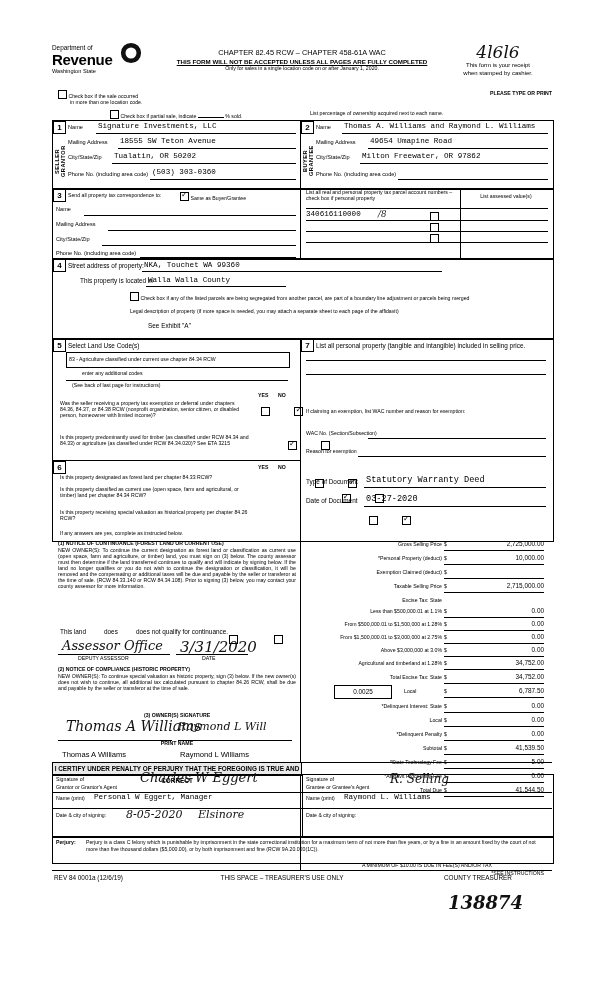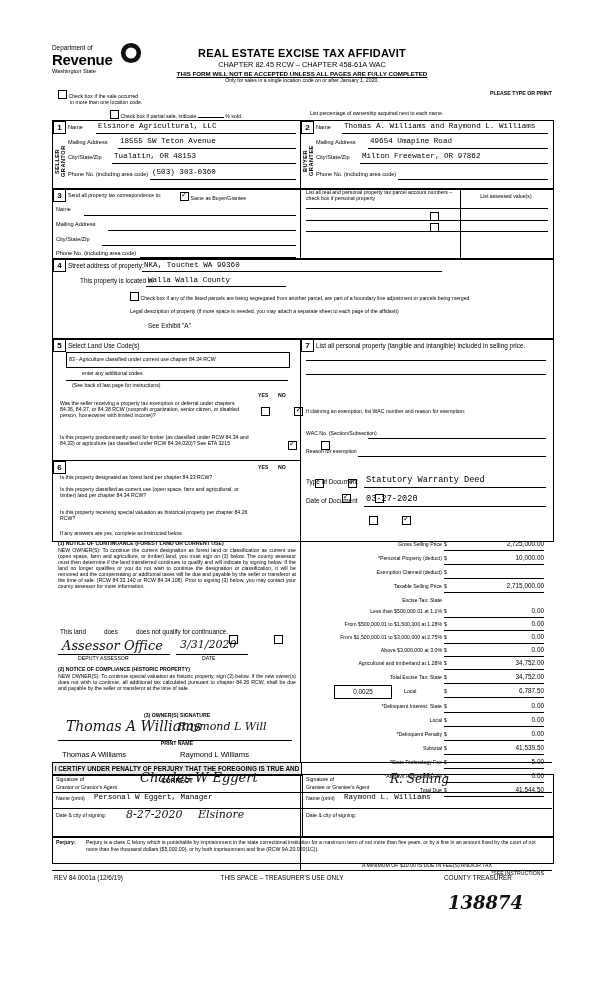--- a/index.html
+++ b/index.html
@@ -51,26 +51,30 @@
     <div class="logo-dept">Department of</div>
     <div class="logo-rev">Revenue</div>
     <div class="logo-ws">Washington State</div>
     <svg class="swirl" viewBox="0 0 24 24">
       <path d="M12 1 A11 11 0 1 0 23 12 L18 12 A6 6 0 1 1 12 6 Z" fill="#111"></path>
       <path d="M12 6 L12 1 A11 11 0 0 1 23 12 L18 12 A6 6 0 0 0 12 6 Z" fill="#111"></path>
     </svg>
   </div>
 
   <div class="abs ctr" style="left:110px;top:7px;width:280px;">
-    <div class="title">REAL ESTATE EXCISE TAX AFFIDAVIT</div>
     <div class="sub" style="margin-top:1px;">CHAPTER 82.45 RCW – CHAPTER 458-61A WAC</div>
     <div class="redline" style="margin-top:1px;">THIS FORM WILL NOT BE ACCEPTED UNLESS ALL PAGES ARE FULLY COMPLETED</div>
     <div class="t6">Only for sales in a single location code on or after January 1, 2020.</div>
   </div>
 
+  <div class="abs" style="left:392px;top:2px;width:108px;">
+    <div class="ctr hand rcptnum">4l6l6</div>
+    <div class="receipt">This form is your receipt</div>
+    <div class="receipt">when stamped by cashier.</div>
+  </div>
 
   <div class="abs t6" style="left:310px;top:50px;width:190px;text-align:right;font-weight:bold;">PLEASE TYPE OR PRINT</div>
 
   <div class="abs t6" style="left:6px;top:50px;width:230px;">
     <span class="chk"></span>
     <span>Check box if the sale occurred</span>
   </div>
   <div class="abs t6" style="left:18px;top:59px;">in more than one location code.</div>
 
   <div class="abs t6" style="left:58px;top:70px;">
@@ -86,29 +90,29 @@
   <div class="abs b" style="left:0;top:80px;width:500px;height:68px;"></div>
   <div class="abs" style="left:248px;top:80px;height:68px;border-left:1px solid #000;"></div>
   <div class="secnum" style="left:1px;top:81px;">1</div>
   <div class="secnum" style="left:249px;top:81px;">2</div>
 
   <div class="vlabel" style="left:2px;top:96px;height:50px;width:11px;">SELLER<br>GRANTOR</div>
   <div class="vlabel" style="left:250px;top:96px;height:50px;width:11px;">BUYER<br>GRANTEE</div>
 
   
   <div class="abs fieldlabel" style="left:16px;top:84px;">Name</div>
-  <div class="abs type t8" style="left:46px;top:82px;">Elsinore Agricultural, LLC</div>
+  <div class="abs type t8" style="left:46px;top:82px;">Signature Investments, LLC</div>
   <div class="line" style="left:44px;top:93px;width:200px;"></div>
 
   <div class="abs fieldlabel" style="left:16px;top:99px;">Mailing Address</div>
   <div class="abs type t8" style="left:68px;top:97px;">18555 SW Teton Avenue</div>
   <div class="line" style="left:66px;top:108px;width:178px;"></div>
 
   <div class="abs fieldlabel" style="left:16px;top:114px;">City/State/Zip</div>
-  <div class="abs type t8" style="left:62px;top:112px;">Tualatin, OR  48153</div>
+  <div class="abs type t8" style="left:62px;top:112px;">Tualatin, OR  50202</div>
   <div class="line" style="left:60px;top:123px;width:184px;"></div>
 
   <div class="abs fieldlabel" style="left:16px;top:131px;">Phone No. (including area code)</div>
   <div class="abs type t8" style="left:100px;top:128px;">(503) 303-0360</div>
   <div class="line" style="left:98px;top:139px;width:146px;"></div>
 
   
   <div class="abs fieldlabel" style="left:264px;top:84px;">Name</div>
   <div class="abs type t8" style="left:292px;top:82px;">Thomas A. Williams and Raymond L. Williams</div>
   <div class="line" style="left:290px;top:93px;width:206px;"></div>
@@ -145,31 +149,38 @@
   <div class="abs fieldlabel" style="left:4px;top:210px;">Phone No. (including area code)</div>
   <div class="line" style="left:88px;top:217px;width:156px;"></div>
 
   <div class="abs t6" style="left:254px;top:150px;width:148px;line-height:1.15;">List all real and personal property tax parcel account numbers – check box if personal property</div>
   <div class="abs t6 ctr" style="left:412px;top:153px;width:84px;">List assessed value(s)</div>
   <div class="abs" style="left:408px;top:148px;height:70px;border-left:1px solid #000;"></div>
   <div class="abs" style="left:254px;top:168px;width:242px;border-top:1px solid #000;"></div>
 
   <div class="abs" style="left:254px;top:170px;width:242px;">
     <div style="position:relative;height:11px;">
-      <span class="type t8 abs" style="left:0;top:0;"></span>
+      <span class="type t8 abs" style="left:0;top:0;">340616110000</span>
+      <span class="hand abs t9" style="left:72px;top:-1px;">/8</span>
       <span class="smallbox abs" style="left:124px;top:2px;"></span>
-      <span class="t7 abs right" style="left:160px;top:1px;width:178px;">0.00</span>
+      <span class="t7 abs right" style="left:160px;top:1px;width:178px;">220,380.00</span>
       <span class="abs" style="left:0;top:10px;width:242px;border-bottom:1px solid #000;"></span>
     </div>
     <div style="position:relative;height:11px;">
       <span class="type t8 abs" style="left:0;top:0;"></span>
       <span class="smallbox abs" style="left:124px;top:2px;"></span>
       <span class="t7 abs right" style="left:160px;top:1px;width:178px;">0.00</span>
       <span class="abs" style="left:0;top:10px;width:242px;border-bottom:1px solid #000;"></span>
     </div>
+    <div style="position:relative;height:11px;">
+      <span class="type t8 abs" style="left:0;top:0;"></span>
+      <span class="smallbox abs" style="left:124px;top:2px;"></span>
+      <span class="t7 abs right" style="left:160px;top:1px;width:178px;">0.00</span>
+      <span class="abs" style="left:0;top:10px;width:242px;border-bottom:1px solid #000;"></span>
+    </div>
   </div>
 
   
   <div class="abs b" style="left:0;top:218px;width:500px;height:80px;"></div>
   <div class="secnum" style="left:1px;top:219px;">4</div>
 
   <div class="abs t7" style="left:16px;top:222px;">Street address of property:</div>
   <div class="abs type t8" style="left:92px;top:221px;">NKA, Touchet WA   99360</div>
   <div class="line" style="left:90px;top:231px;width:300px;"></div>
 
@@ -376,21 +387,21 @@
   <div class="abs t6 bold" style="left:6px;top:500px;width:240px;">(1) NOTICE OF CONTINUANCE (FOREST LAND OR CURRENT USE)</div>
   <div class="abs t6" style="left:6px;top:508px;width:238px;line-height:1.15;text-align:justify;">NEW OWNER(S): To continue the current designation as forest land or classification as current use (open space, farm and agriculture, or timber) land, you must sign on (3) below. The county assessor must then determine if the land transferred continues to qualify and will indicate by signing below. If the land no longer qualifies or you do not wish to continue the designation or classification, it will be removed and the compensating or additional taxes will be due and payable by the seller or transferor at the time of sale. (RCW 84.33.140 or RCW 84.34.108). Prior to signing (3) below, you may contact your county assessor for more information.</div>
 
   <div class="abs t7" style="left:8px;top:588px;">This land</div>
   <span class="chk abs" style="left:42px;top:589px;"></span>
   <div class="abs t7" style="left:52px;top:588px;">does</div>
   <span class="chk abs" style="left:74px;top:589px;"></span>
   <div class="abs t7" style="left:84px;top:588px;">does not qualify for continuance.</div>
 
   <div class="abs hand" style="left:10px;top:598px;font-size:13px;">Assessor Office</div>
-  <div class="abs hand" style="left:128px;top:598px;font-size:11px;">3/31/2020</div>
+  <div class="abs hand" style="left:128px;top:598px;font-size:15px;">3/31/2020</div>
   <div class="line" style="left:6px;top:614px;width:112px;"></div>
   <div class="line" style="left:124px;top:614px;width:72px;"></div>
   <div class="abs t6" style="left:26px;top:615px;">DEPUTY ASSESSOR</div>
   <div class="abs t6" style="left:150px;top:615px;">DATE</div>
 
   <div class="abs t6 bold" style="left:6px;top:626px;width:240px;">(2) NOTICE OF COMPLIANCE (HISTORIC PROPERTY)</div>
   <div class="abs t6" style="left:6px;top:634px;width:238px;line-height:1.15;text-align:justify;">NEW OWNER(S): To continue special valuation as historic property, sign (3) below. If the new owner(s) does not wish to continue, all additional tax calculated pursuant to chapter 84.26 RCW, shall be due and payable by the seller or transferor at the time of sale.</div>
 
   <div class="abs t6 bold ctr" style="left:6px;top:672px;width:238px;">(3) OWNER(S) SIGNATURE</div>
   <div class="abs hand" style="left:14px;top:678px;font-size:14px;">Thomas A Williams</div>
@@ -418,21 +429,21 @@
   <div class="abs hand" style="left:338px;top:732px;font-size:12px;">R. Selling</div>
   <div class="abs" style="left:250px;top:752px;width:250px;border-top:1px solid #000;"></div>
 
   <div class="abs t6" style="left:4px;top:755px;">Name (print)</div>
   <div class="abs type t8" style="left:42px;top:753px;">Personal W Eggert, Manager</div>
   <div class="abs t6" style="left:254px;top:755px;">Name (print)</div>
   <div class="abs type t8" style="left:292px;top:753px;">Raymond L. Williams</div>
   <div class="abs" style="left:0;top:768px;width:500px;border-top:1px solid #000;"></div>
 
   <div class="abs t6" style="left:4px;top:772px;">Date &amp; city of signing:</div>
-  <div class="abs hand" style="left:74px;top:768px;font-size:11px;">8-27-2020</div>
+  <div class="abs hand" style="left:74px;top:768px;font-size:11px;">8-05-2020</div>
   <div class="abs hand" style="left:146px;top:768px;font-size:11px;">Elsinore</div>
   <div class="abs t6" style="left:254px;top:772px;">Date &amp; city of signing:</div>
   <div class="abs hand" style="left:324px;top:768px;font-size:11px;"></div>
 
   
   <div class="abs b" style="left:0;top:796px;width:500px;height:26px;"></div>
   <div class="abs t6 bold" style="left:4px;top:799px;">Perjury:</div>
   <div class="abs t6" style="left:34px;top:799px;width:462px;line-height:1.25;">Perjury is a class C felony which is punishable by imprisonment in the state correctional institution for a maximum term of not more than five years, or by a fine in an amount fixed by the court of not more than five thousand dollars ($5,000.00), or by both imprisonment and fine (RCW 9A.20.020(1C)).</div>
 
   

